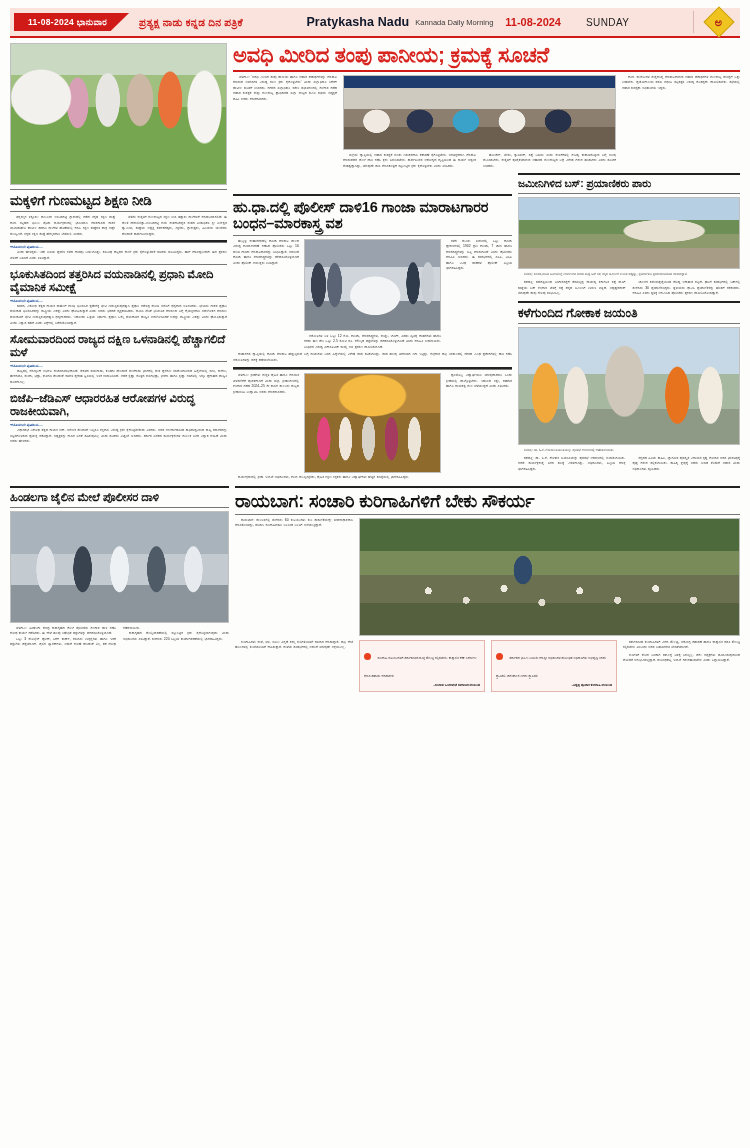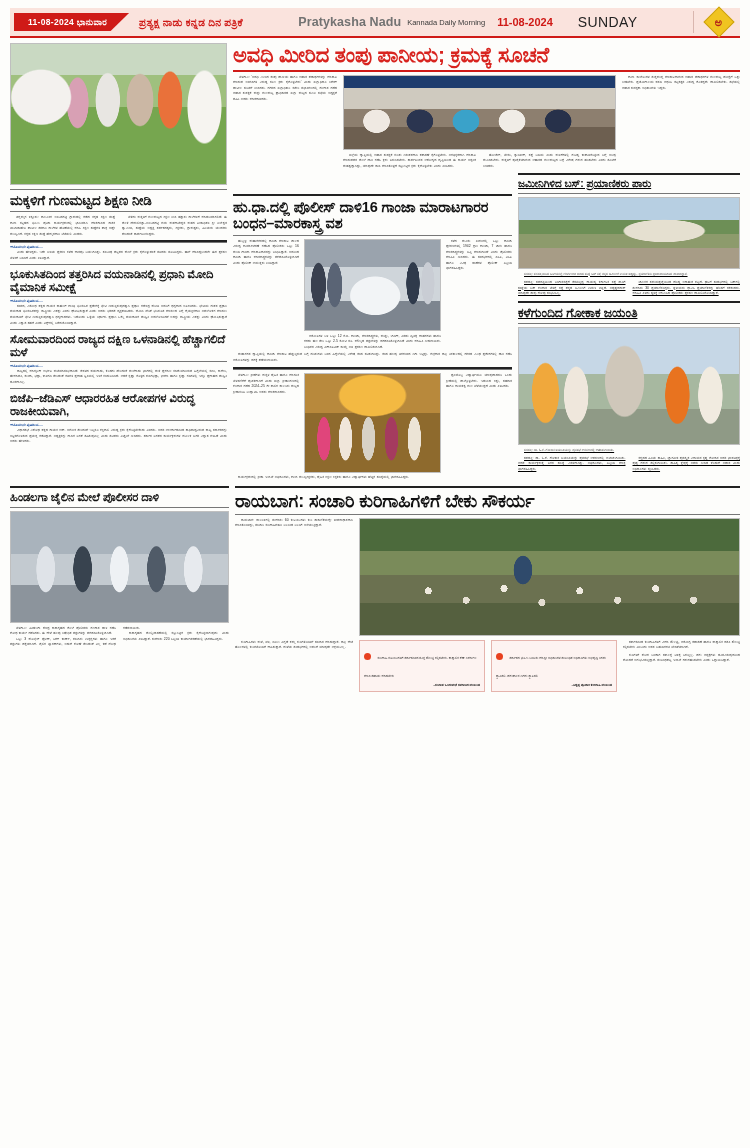--- a/index.html
+++ b/index.html
@@ -38,24 +38,24 @@
     clip-path: polygon(0 0, 100% 0, 84% 100%, 0 100%);
   }
   .mast-sub {
     color: #cf1a17;
     font-size: 10.5px;
     font-weight: bold;
     margin-left: 10px;
     letter-spacing: .2px;
   }
   .mast-center { flex: 1; display:flex; align-items:center; justify-content:center; gap:6px;}
-  .mast-name { color: #737373; font-size: 12.5px; font-weight: bold; letter-spacing: .1px;}
+  .mast-name { color: #0f172a; font-size: 12.5px; font-weight: bold; letter-spacing: .1px;}
   .mast-tag { color: #3a3a3a; font-size: 7.5px; }
   .mast-date { color: #cf1a17; font-size: 11px; font-weight: bold; margin-left:6px;}
-  .mast-day { color: #222; font-size: 14px; margin-left:19px; letter-spacing:.4px;}
+  .mast-day { color: #222; font-size: 10px; margin-left:19px; letter-spacing:.4px;}
   .mast-logo {
     width: 22px; height: 22px;
     background: #f0c420;
     border: 1.5px solid #caa010;
     transform: rotate(45deg);
     margin: 0 10px 0 14px;
     display:flex; align-items:center; justify-content:center;
     position: relative;
   }
   .mast-logo span {
@@ -91,21 +91,21 @@
     background:#ccc;
   }
   .contfrom {
     font-size:3.6px; color:#1a4fa0; font-weight:bold; margin-bottom:1px;
   }
 
   
   .top-wrap { display:flex; gap:6px; margin-top:5px; }
   .col-l { width: 217px; }
   .col-m { flex: 1; margin-top: 21px; }
-  .col-r { width: 222px; text-decoration: underline; }
+  .col-r { width: 222px; }
 
   .cols2 { column-count:2; column-gap:7px; column-rule:none; }
 
   
   .ph-group {
     background:
       radial-gradient(ellipse 34% 48% at 14% 38%, #f3f1ee 0 40%, transparent 42%),
       radial-gradient(ellipse 9% 32% at 31% 42%, #d8a0b4 0 55%, transparent 58%),
       radial-gradient(ellipse 10% 34% at 45% 40%, #e8e6e2 0 55%, transparent 58%),
       radial-gradient(ellipse 11% 33% at 60% 40%, #cbb7a4 0 55%, transparent 58%),

